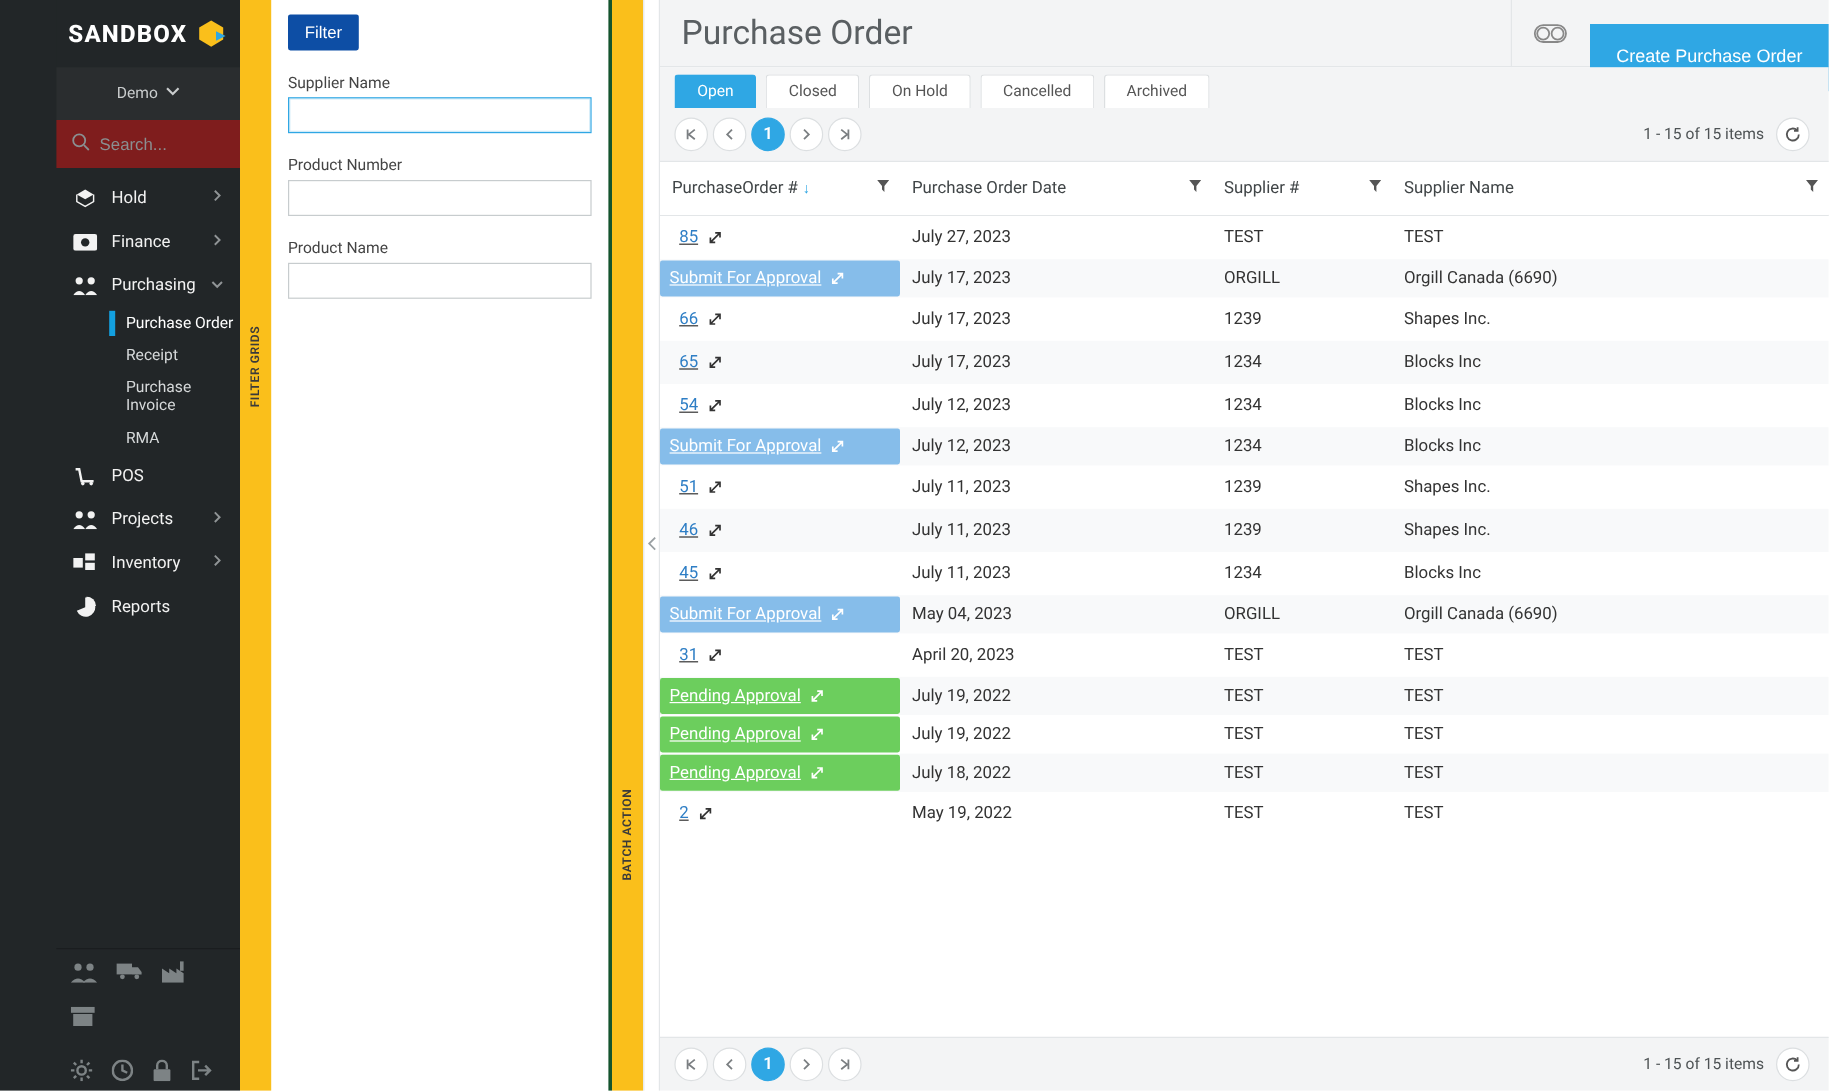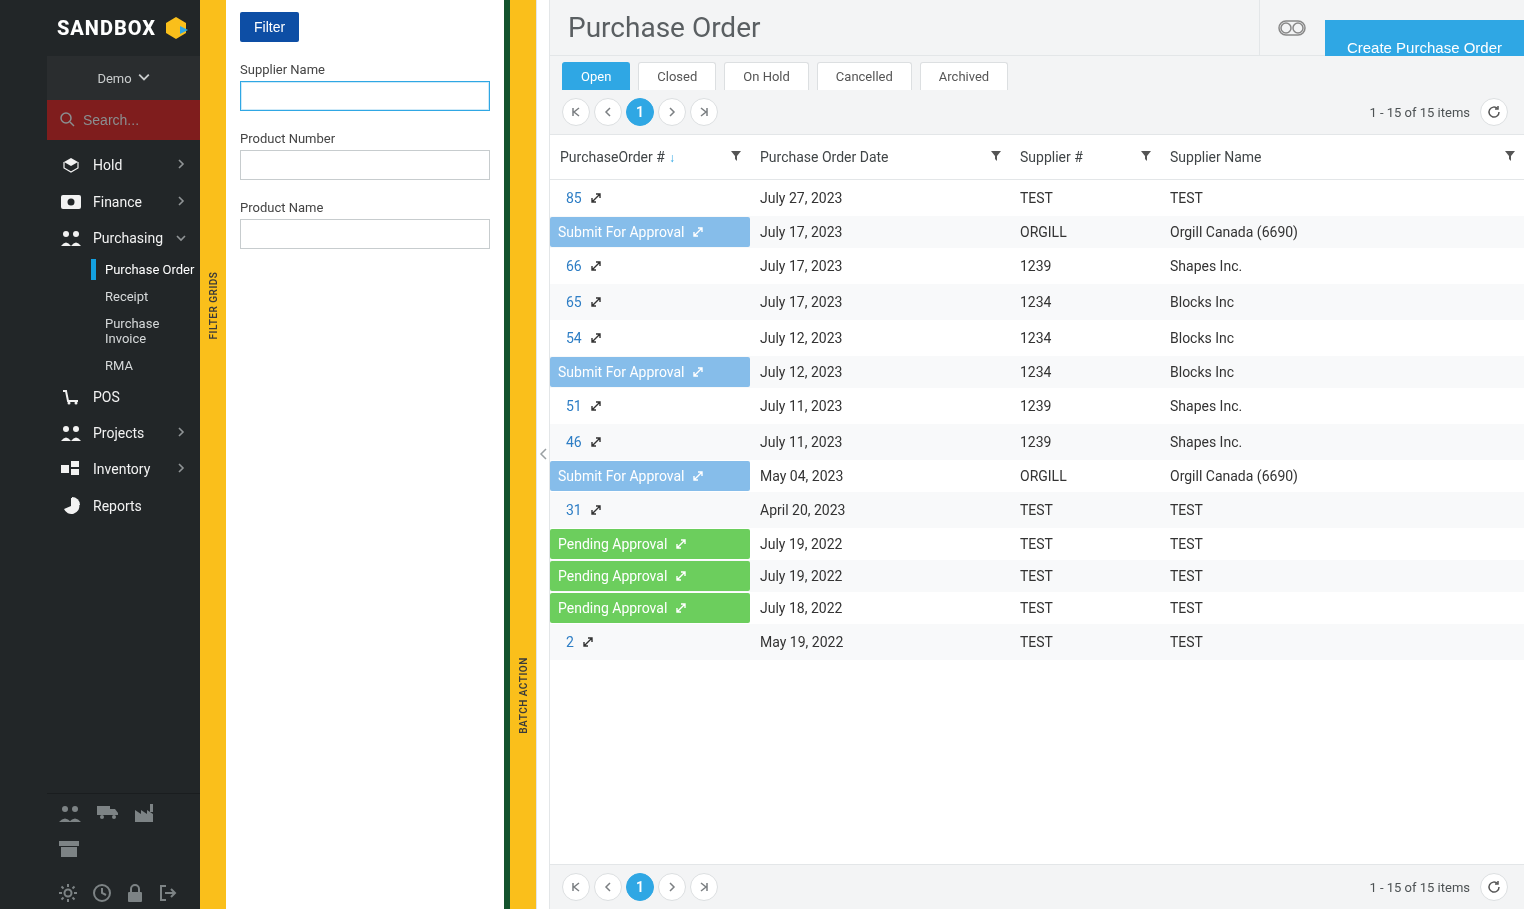--- a/index.html
+++ b/index.html
@@ -136,21 +136,21 @@
 }
 .rail.small { background:#fff; border-left:1px solid #e3e6e8; border-right:1px solid #e3e6e8; width:14px; flex:0 0 14px; display:flex; align-items:center; justify-content:center; }
 .rail.filter .rail-label { top: 300px; }
 .rail.batch  .rail-label { top: 690px; }
 
 
 .filter-panel {
   width: 284px;
   flex: 0 0 284px;
   background: #fff;
-  border-right: 6px solid #14532d;
+  border-right: 3px solid #14532d;
   padding: 12px 14px;
 }
 .filter-btn {
   background: #0d4ea5;
   color: #fff;
   border: none;
   padding: 7px 14px;
   font-size: 14px;
   border-radius: 2px;
   cursor: pointer;
@@ -275,21 +275,21 @@
 th .sort-ind { color:#2fa7e4; font-size:12px; margin-left:4px; }
 table.grid td {
   padding: 8px 10px;
   font-size: 14px;
   color:#333;
 }
 tbody tr:nth-child(even) td { background:#f8f9fA; }
 tbody tr:nth-child(odd)  td { background:#ffffff; }
 .po-cell {
   display:inline-flex; align-items:center; gap:8px;
-  padding:2px 8px 2px 6px; border-radius:2px;
+  padding:2px 8px 2px 6px; border-radius:2px;text-decoration:underline;
 }
 .po-link { color:#2e7ec5; cursor:pointer; }
 .po-cell.status-submit { background:#86bdea; color:#fff; }
 .po-cell.status-submit .po-link { color:#fff; }
 .po-cell.status-pending { background:#6cce5d; color:#fff; }
 .po-cell.status-pending .po-link { color:#fff; }
 td.first { padding-left:8px; }
 td.first .po-cell { min-width:0; }
 tr td.first.submit-wide, tr td.first.pending-wide { padding:0; }
 tr td.first.submit-wide .po-cell,
@@ -695,20 +695,33 @@
                   <svg width="12" height="12" viewBox="0 0 12 12">
                     <path d="M2 10 L10 2 M6 2 H10 V6 M2 6 V10 H6" fill="none" stroke="currentColor" stroke-width="1.4"></path>
                   </svg>
                 </span>
               </span></td>
             <td>July 11, 2023</td>
             <td>1239</td>
             <td>Shapes Inc.</td>
           </tr>
           <tr>
+            <td class="first"><span class="po-cell ">
+                <span class="po-link">45</span> 
+                <span class="expand-icon">
+                  <svg width="12" height="12" viewBox="0 0 12 12">
+                    <path d="M2 10 L10 2 M6 2 H10 V6 M2 6 V10 H6" fill="none" stroke="currentColor" stroke-width="1.4"></path>
+                  </svg>
+                </span>
+              </span></td>
+            <td>July 11, 2023</td>
+            <td>1234</td>
+            <td>Blocks Inc</td>
+          </tr>
+          <tr>
             <td class="first submit-wide">
               <span class="po-cell status-submit">
                 <span class="po-link">Submit For Approval</span> 
                 <span class="expand-icon">
                   <svg width="12" height="12" viewBox="0 0 12 12">
                     <path d="M2 10 L10 2 M6 2 H10 V6 M2 6 V10 H6" fill="none" stroke="currentColor" stroke-width="1.4"></path>
                   </svg>
                 </span>
               </span>
             </td>

